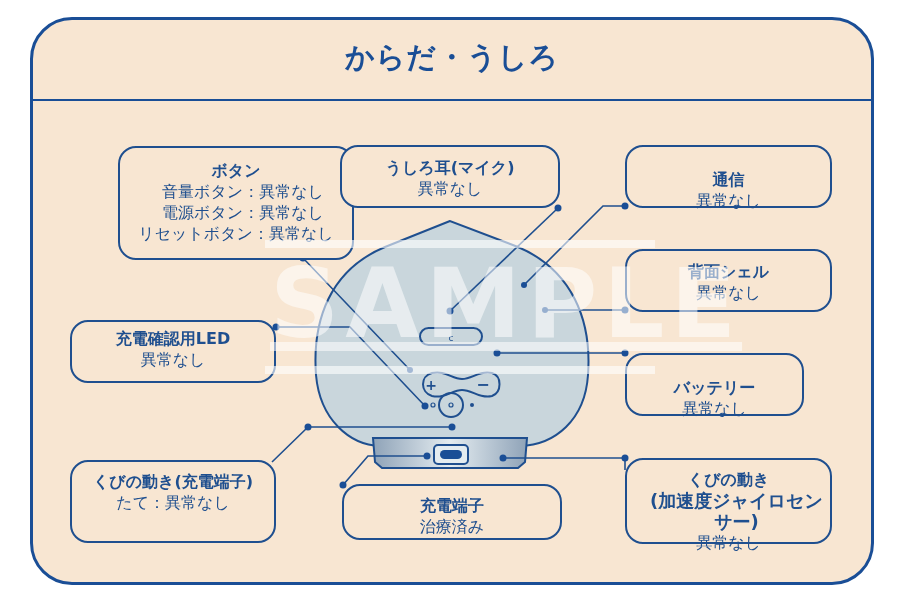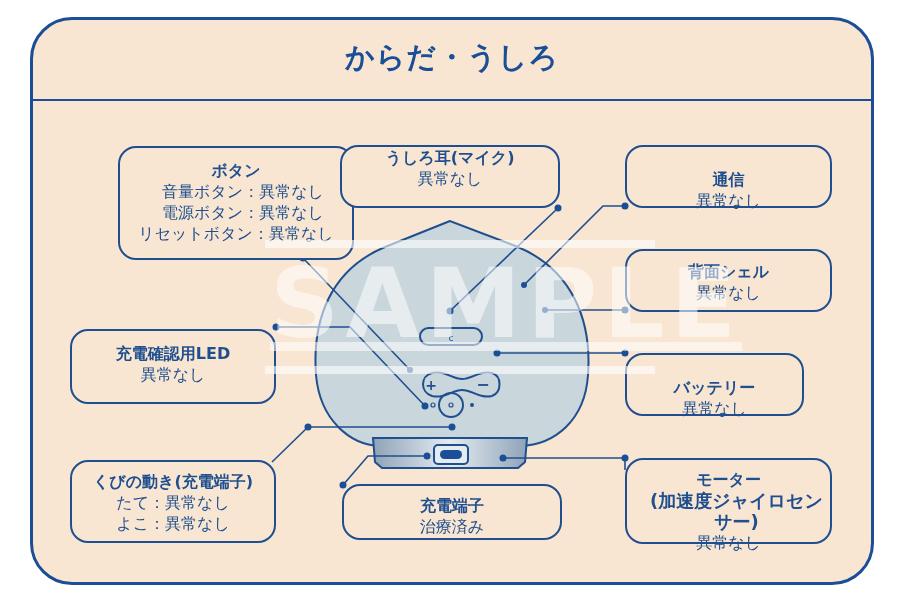--- a/index.html
+++ b/index.html
@@ -98,57 +98,56 @@
   </g>
 </svg>
 
 <div class="box" style="left:70px;top:146px;width:236px;height:114px;padding-top:12px;margin-left:48px;">
   <div class="h">ボタン</div>
   <div class="r" style="padding-left:14px;">音量ボタン：異常なし</div>
   <div class="r" style="padding-left:14px;">電源ボタン：異常なし</div>
   <div class="r">リセットボタン：異常なし</div>
 </div>
 
-<div class="box" style="left:340px;top:145px;width:220px;height:63px;">
+<div class="box" style="left:340px;top:145px;width:220px;height:63px;padding-top:10px;">
   <div class="h">うしろ耳(マイク)</div>
   <div class="r">異常なし</div>
 </div>
 
 <div class="box" style="left:625px;top:145px;width:207px;height:63px;padding-top:22px;">
   <div class="h">通信</div>
   <div class="r">異常なし</div>
 </div>
 
 <div class="box" style="left:625px;top:249px;width:207px;height:63px;padding-top:10px;">
   <div class="h">背面シェル</div>
   <div class="r">異常なし</div>
 </div>
 
-<div class="box" style="left:70px;top:329px;width:206px;height:75px;padding-top:12px;">
+<div class="box" style="left:70px;top:320px;width:206px;height:63px;padding-top:6px;">
   <div class="h">充電確認用LED</div>
   <div class="r">異常なし</div>
 </div>
 
 <div class="box" style="left:625px;top:353px;width:179px;height:63px;padding-top:22px;">
   <div class="h">バッテリー</div>
   <div class="r">異常なし</div>
 </div>
 
 <div class="box" style="left:70px;top:460px;width:206px;height:83px;padding-top:9px;">
   <div class="h">くびの動き(充電端子)</div>
   <div class="r">たて：異常なし</div>
-  <div class="r">よこ：異常なし</div>
 </div>
 
 <div class="box" style="left:342px;top:484px;width:220px;height:56px;padding-top:9px;">
   <div class="h">充電端子</div>
   <div class="r">治療済み</div>
 </div>
 
 <div class="box" style="left:625px;top:458px;width:207px;height:86px;padding-top:9px;">
-  <div class="h">モーター</div>
+  <div class="h">くびの動き</div>
   <div class="h" style="font-size:18px;margin-left:16px;">(加速度ジャイロセンサー)</div>
   <div class="r">異常なし</div>
 </div>
 
 <div class="wm-band" style="left:265px;top:240px;width:390px;"></div>
 <div class="wm-band" style="left:265px;top:366px;width:390px;"></div>
 <div class="watermark">SAMPLE</div>
 
 </body></html>

